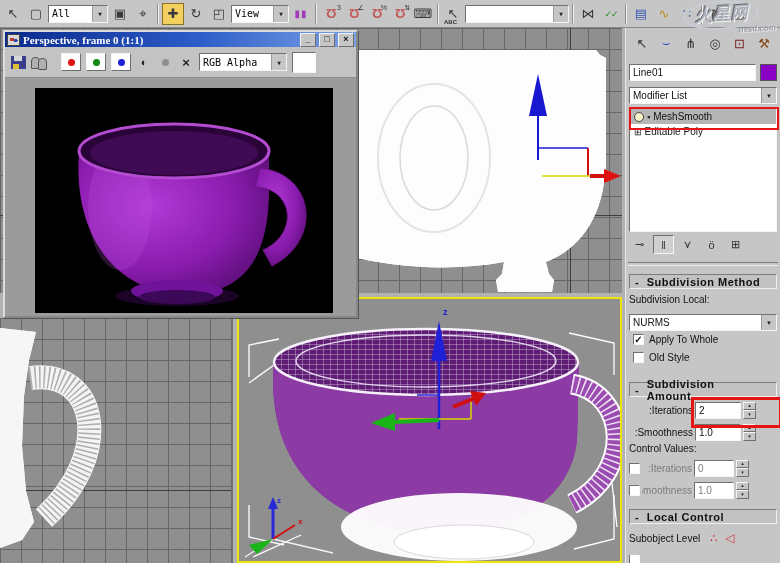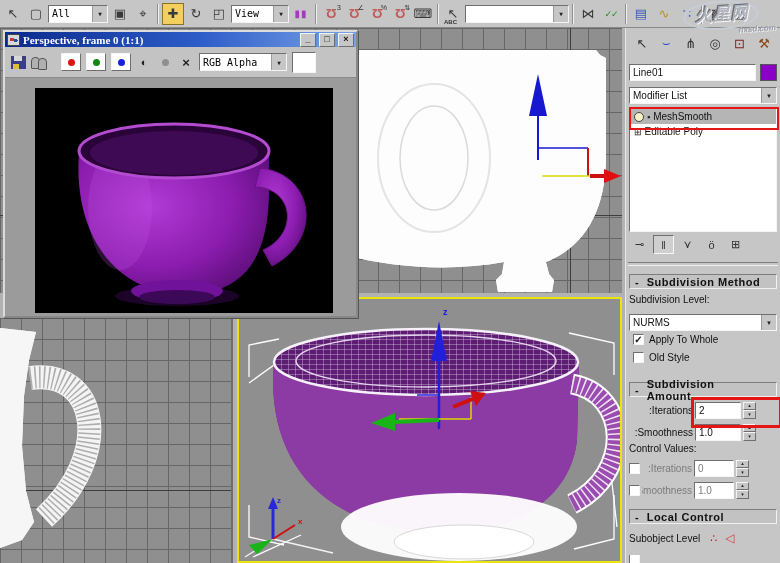--- a/index.html
+++ b/index.html
@@ -385,21 +385,21 @@
       <span class="sbtn">⊞</span>
     </div>
 
     <div class="pdivider"></div>
 
     <div class="prow rhead" style="top:246px">
       <span class="dash">-</span>
       <span class="rtl">Subdivision Method</span>
     </div>
     <div class="prow" style="top:266px">
-      <span>Subdivision Level:</span>
+      <span>Subdivision Local:</span>
     </div>
     <div class="prow" style="top:282px;height:25px">
       <div class="fld" style="flex:1;height:17px;padding-right:0">
         <span class="txt" style="flex:1">NURMS</span>
         <span class="ddbtn" style="height:15px">▼</span>
       </div>
     </div>
     <div class="prow" style="top:306px;gap:5px;padding-left:4px">
       <span class="cb">
           <span>✓</span>

